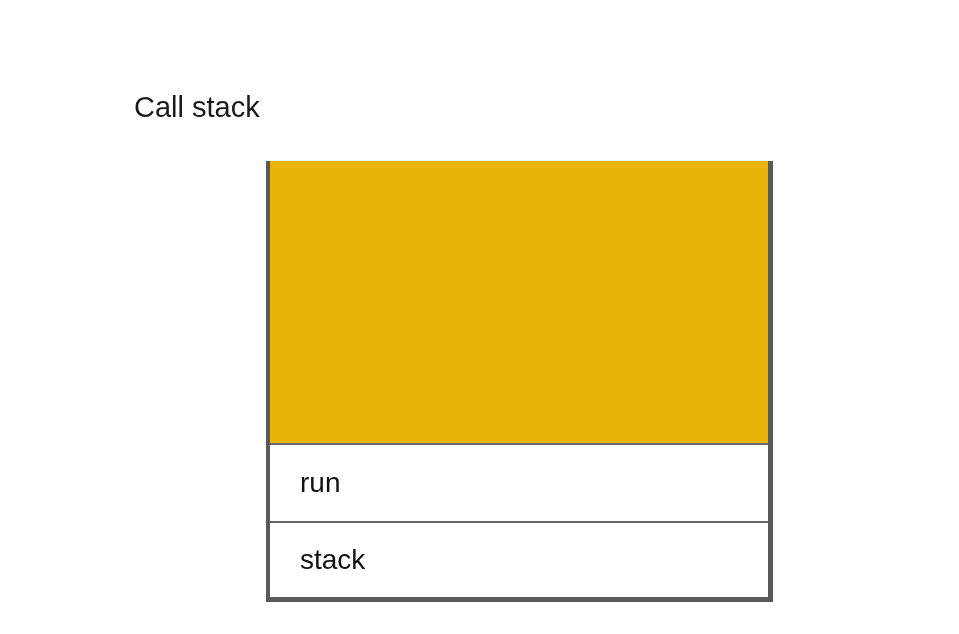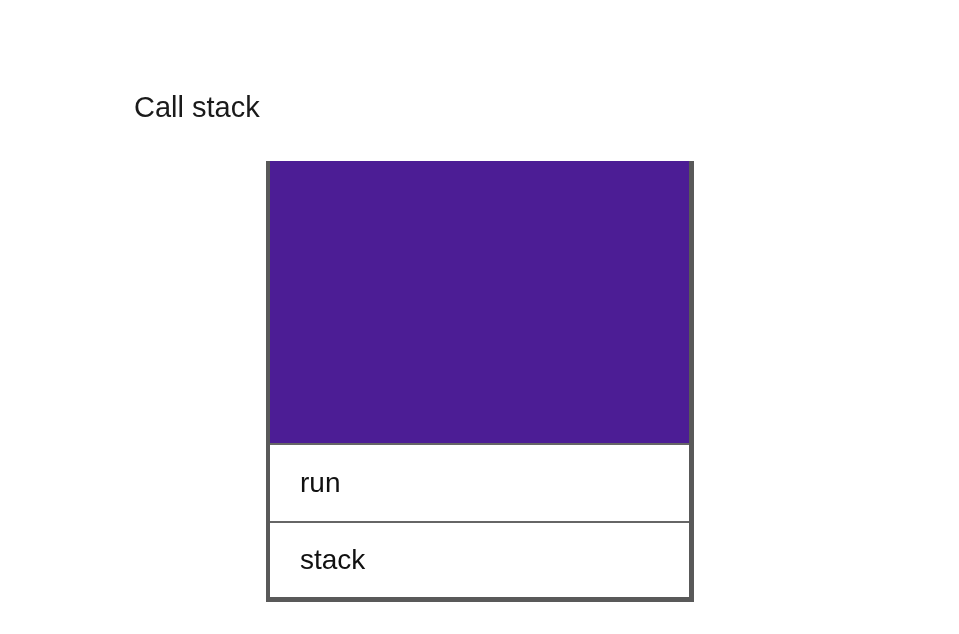--- a/index.html
+++ b/index.html
@@ -21,27 +21,27 @@
     left: 134px;
     top: 91px;
     font-size: 29px;
     line-height: 1.15;
     color: #1a1a1a;
   }
   .stack-container {
     position: absolute;
     left: 266px;
     top: 161px;
-    width: 428px;
+    width: 507px;
     height: 441px;
     box-sizing: border-box;
     border-left: 4px solid #595959;
     border-right: 5px solid #595959;
     border-bottom: 5px solid #595959;
-    background: #4c1d95;
+    background: #eab308;
     display: flex;
     flex-direction: column;
     justify-content: flex-end;
   }
   .frame {
     box-sizing: border-box;
     border-top: 2px solid #666666;
     display: flex;
     align-items: center;
     padding-left: 30px;

